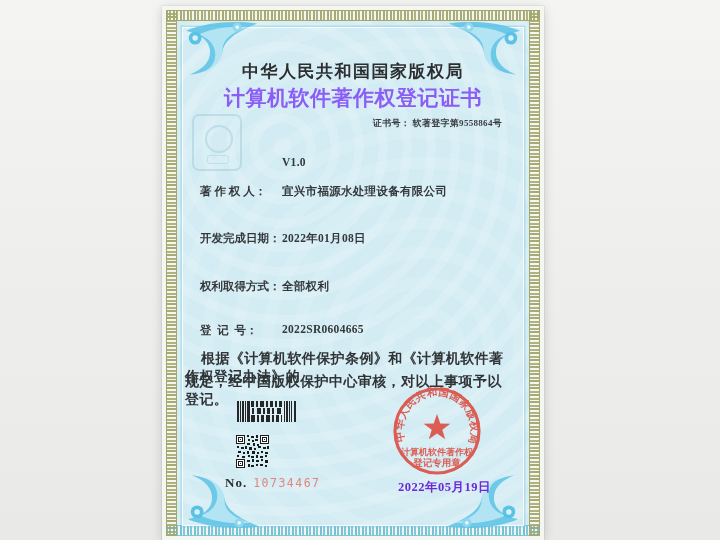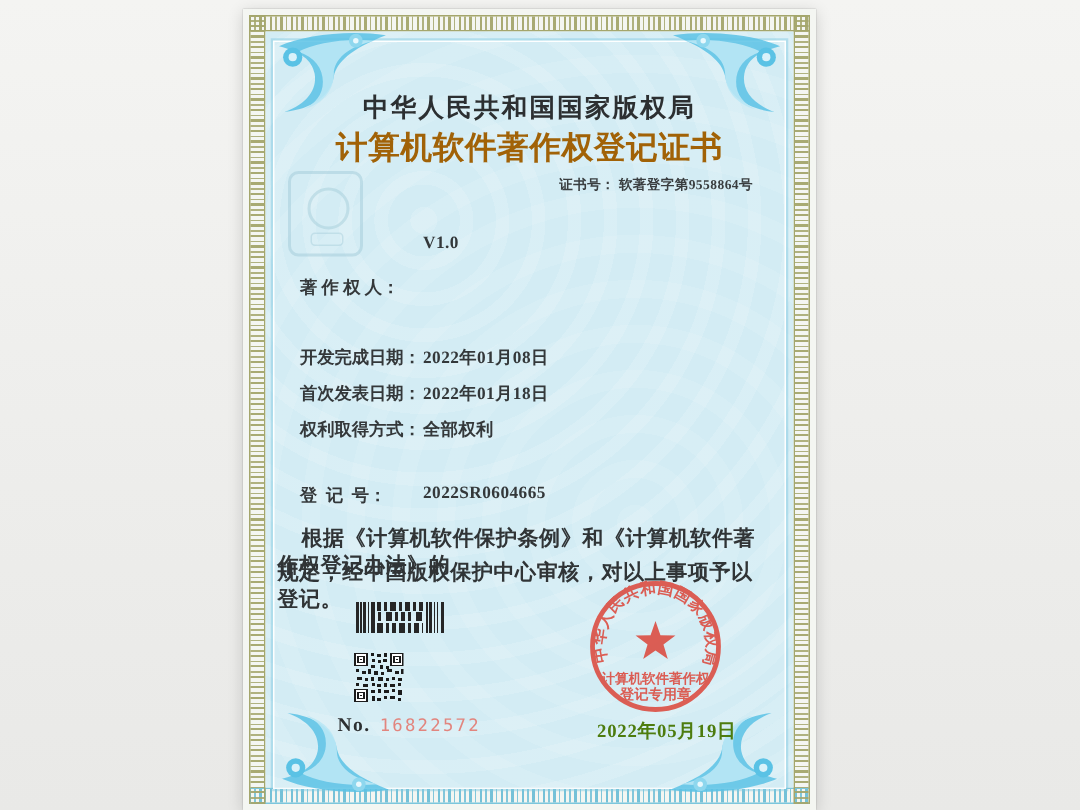--- a/index.html
+++ b/index.html
@@ -49,21 +49,21 @@
   .fl-bl{ left:15px; bottom:8px; transform:scaleY(-1); }
   .fl-br{ right:15px; bottom:8px; transform:scale(-1,-1); }
 
   .abs{ position:absolute; }
   .authority{
     width:100%; text-align:center; top:54px; left:0;
     font-size:17px; font-weight:bold; letter-spacing:1.5px; color:#2c2f31;
   }
   .cert-title{
     width:100%; text-align:center; top:78px; left:0;
-    font-size:21px; font-weight:bold; letter-spacing:0.5px; color:#a16207;
+    font-size:21px; font-weight:bold; letter-spacing:0.5px; color:#8b5cf6;
   }
   .cert-no{
     top:111px; right:42px; font-size:9px; font-weight:bold; color:#3a3e40; letter-spacing:.3px;
   }
   .emboss{
     left:30px; top:108px; width:50px; height:57px;
     border:2px solid rgba(165,205,218,.55); border-radius:7px;
   }
   .emboss:before{ content:""; position:absolute; left:11px; top:9px; width:24px; height:24px;
     border:2px solid rgba(165,205,218,.5); border-radius:50%; }
@@ -73,21 +73,21 @@
   .flabel{ position:absolute; left:38px; font-size:11.5px; font-weight:bold; color:#34383a; white-space:pre; }
   .fvalue{ position:absolute; left:120px; font-size:11.5px; font-weight:600; color:#34383a; letter-spacing:.3px; }
   .stmt{ left:23px; width:324px; font-size:14px; font-weight:600; color:#303436; letter-spacing:.4px; }
   .barcode{ left:75px; top:395px; width:60px; height:21px; }
   .qrcode{ left:74px; top:429px; width:33px; height:33px; }
   .serial{ left:63px; top:469px; font-size:13px; }
   .serial .no{ font-weight:bold; color:#2d3032; letter-spacing:1px;text-align:right; }
   .serial .num{ font-family:"DejaVu Sans Mono","Liberation Mono",monospace;
     font-size:11.5px; color:#e2857e; letter-spacing:1.5px; margin-left:6px; }
   .seal{ left:227px; top:377px; width:96px; height:96px; opacity:.88; }
-  .issue-date{ left:236px; top:473px; font-size:12.5px; font-weight:bold; color:#4d7c0f; letter-spacing:.5px; }
+  .issue-date{ left:236px; top:473px; font-size:12.5px; font-weight:bold; color:#6d28d9; letter-spacing:.5px; }
 </style>
 </head>
 <body>
 
 <div>
   <div class="certificate">
 
     <div class="m-strip m-top"></div>
     <div class="m-strip m-bottom"></div>
     <div class="m-strip m-left"></div>
@@ -135,28 +135,25 @@
       <span>证书号：</span>
       <span>软著登字第9558864号</span>
     </div>
 
     <div class="abs emboss"></div>
 
     <div class="abs fvalue" style="top:150px">V1.0</div>
 
     <div class="abs frow" style="top:178px">
       <span class="flabel">著 作 权 人：</span>
+      <span class="fvalue">宜兴市福源水处理设备有限公司</span>
     </div>
     <div class="abs frow" style="top:225px">
       <span class="flabel">开发完成日期：</span>
       <span class="fvalue">2022年01月08日</span>
-    </div>
-    <div class="abs frow" style="top:249px">
-      <span class="flabel">首次发表日期：</span>
-      <span class="fvalue">2022年01月18日</span>
     </div>
     <div class="abs frow" style="top:273px">
       <span class="flabel">权利取得方式：</span>
       <span class="fvalue">全部权利</span>
     </div>
     <div class="abs frow" style="top:317px">
       <span class="flabel">登  记  号：</span>
       <span class="fvalue">2022SR0604665</span>
     </div>
 
@@ -261,21 +258,21 @@
           <rect x="3" y="27" width="3" height="3"></rect>
       </g>
       <g fill="#1c1c1c">
         <rect x="4" y="4" width="1" height="1"></rect>
           <rect x="28" y="4" width="1" height="1"></rect>
           <rect x="4" y="28" width="1" height="1"></rect>
       </g>
     </svg>
 
     <div class="abs serial">
-      <span class="no">No.</span><span class="num">16822572</span>
+      <span class="no">No.</span><span class="num">10734467</span>
     </div>
 
     <svg class="abs seal" viewBox="0 0 96 96">
       <circle cx="48" cy="48" r="42" fill="none" stroke="#dc4a3e" stroke-width="3.2"></circle>
       <path id="sealArc" d="M 16,58 A 34,34 0 1 1 80,58" fill="none"></path>
       <text style="font-family:'Liberation Serif',serif; font-size:10.5px; font-weight:bold; fill:#dc4a3e; letter-spacing:0.5px">
         <textPath href="#sealArc">中华人民共和国国家版权局</textPath>
       </text>
       <polygon points="48,31 51.3,40.5 61.3,40.7 53.3,46.7 56.2,56.3 48,50.6 39.8,56.3 42.7,46.7 34.7,40.7 44.7,40.5" fill="#dc4a3e"></polygon>
       <text x="48" y="72" text-anchor="middle" style="font-family:'Liberation Serif',serif; font-size:9px; font-weight:bold; fill:#dc4a3e">计算机软件著作权</text>

